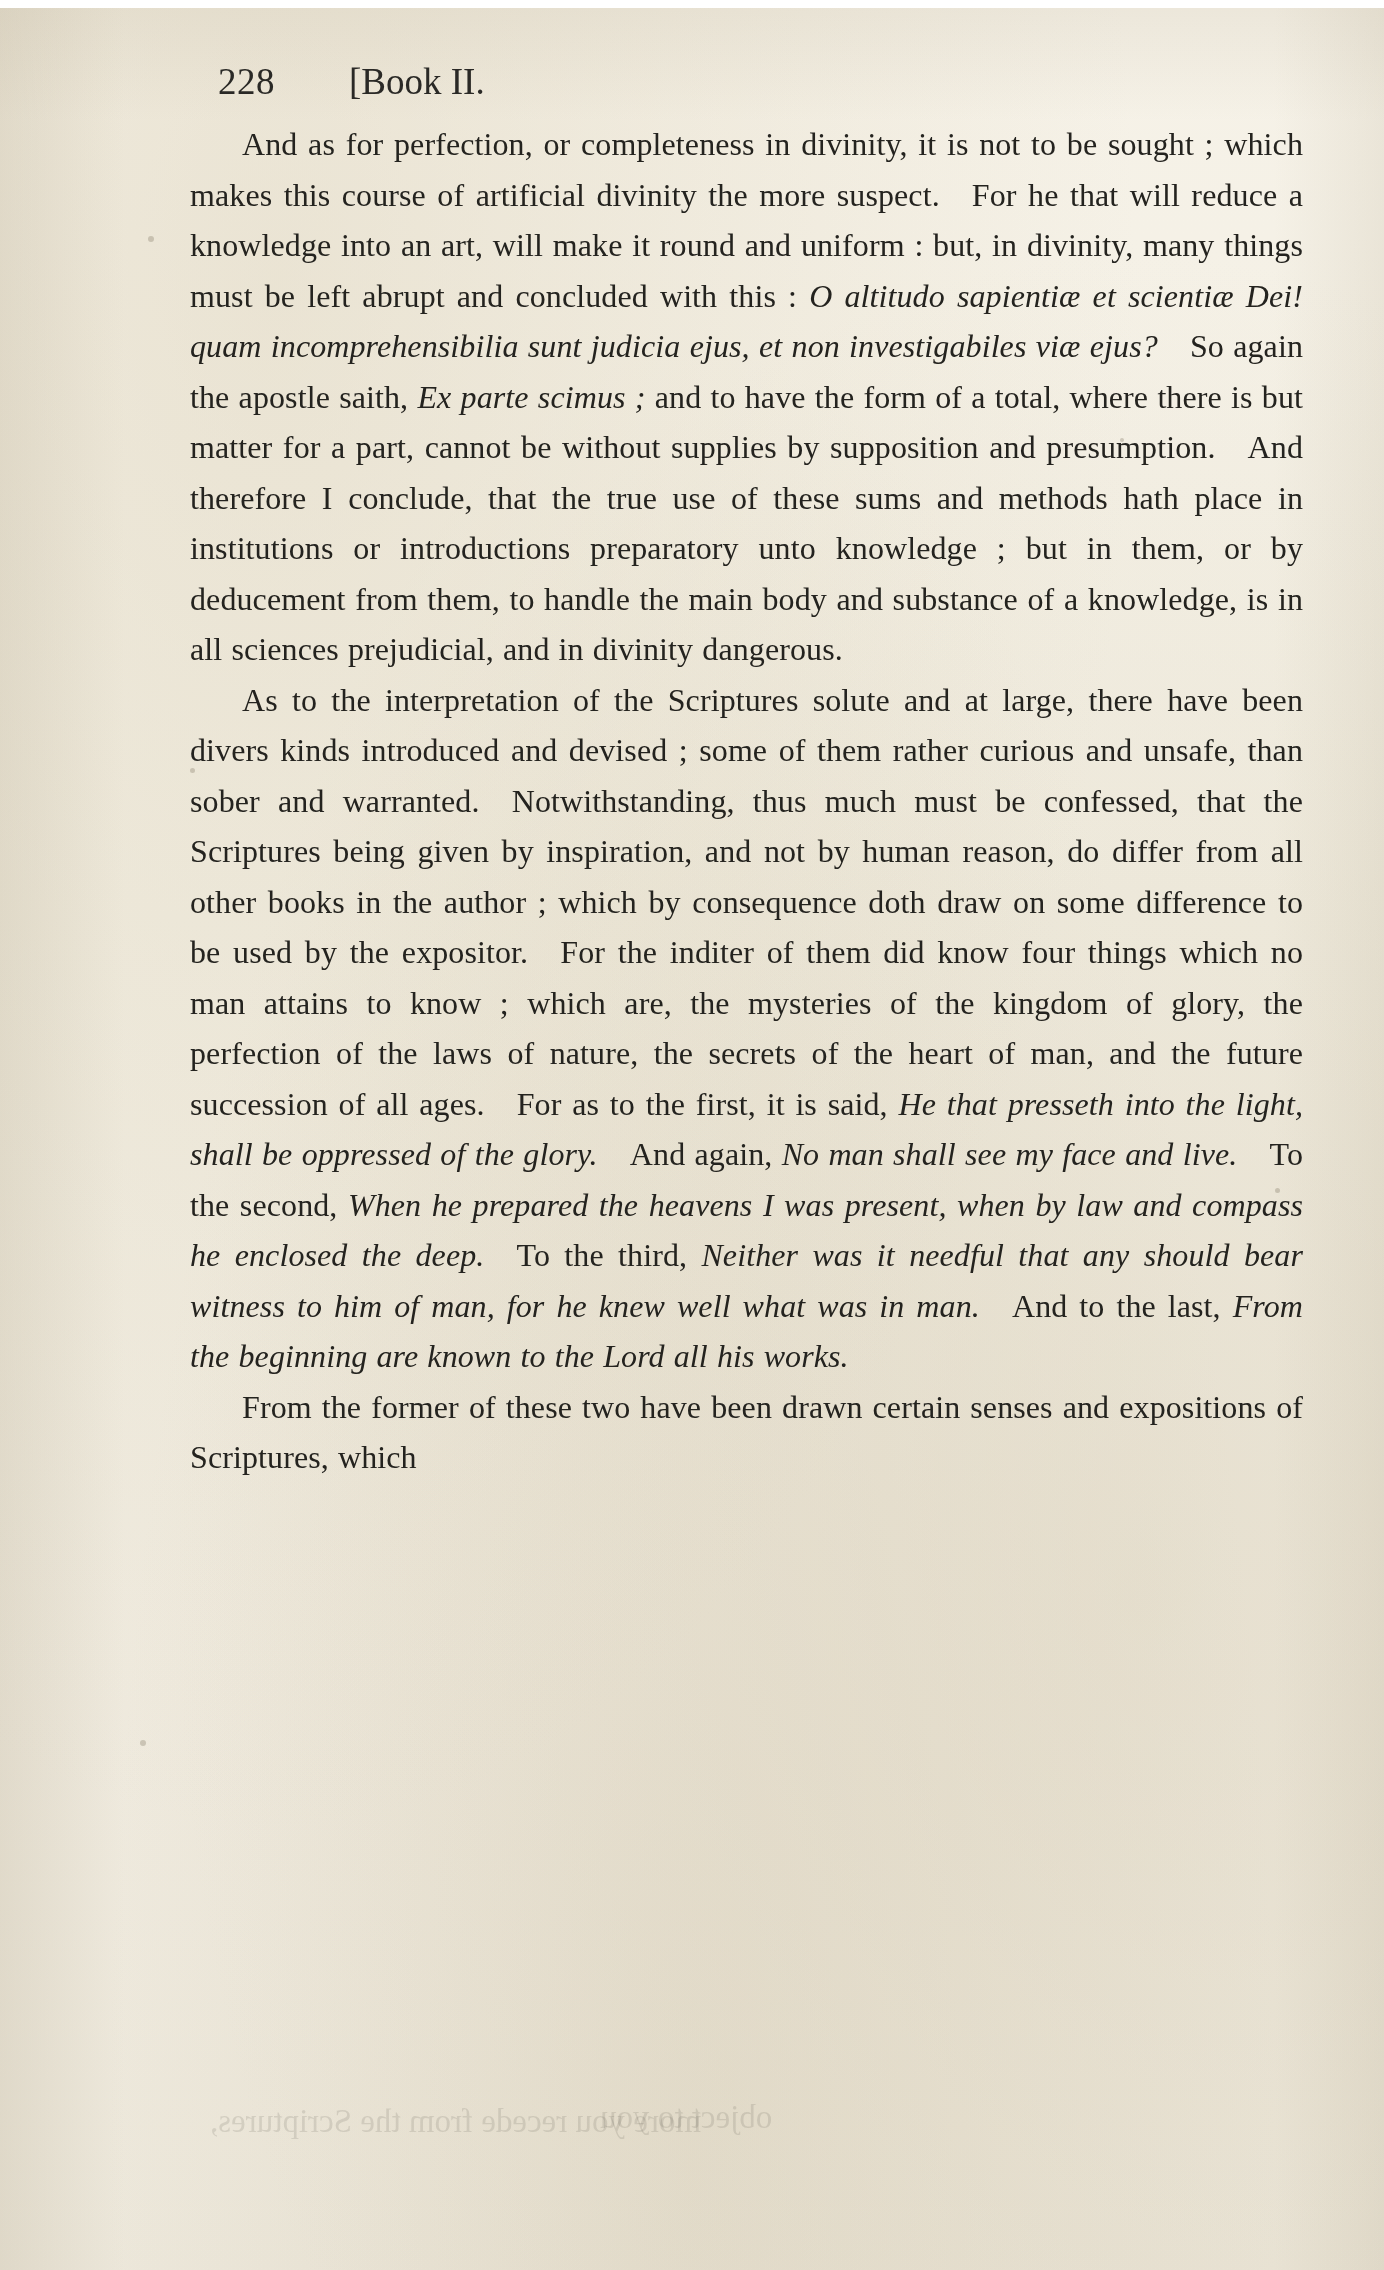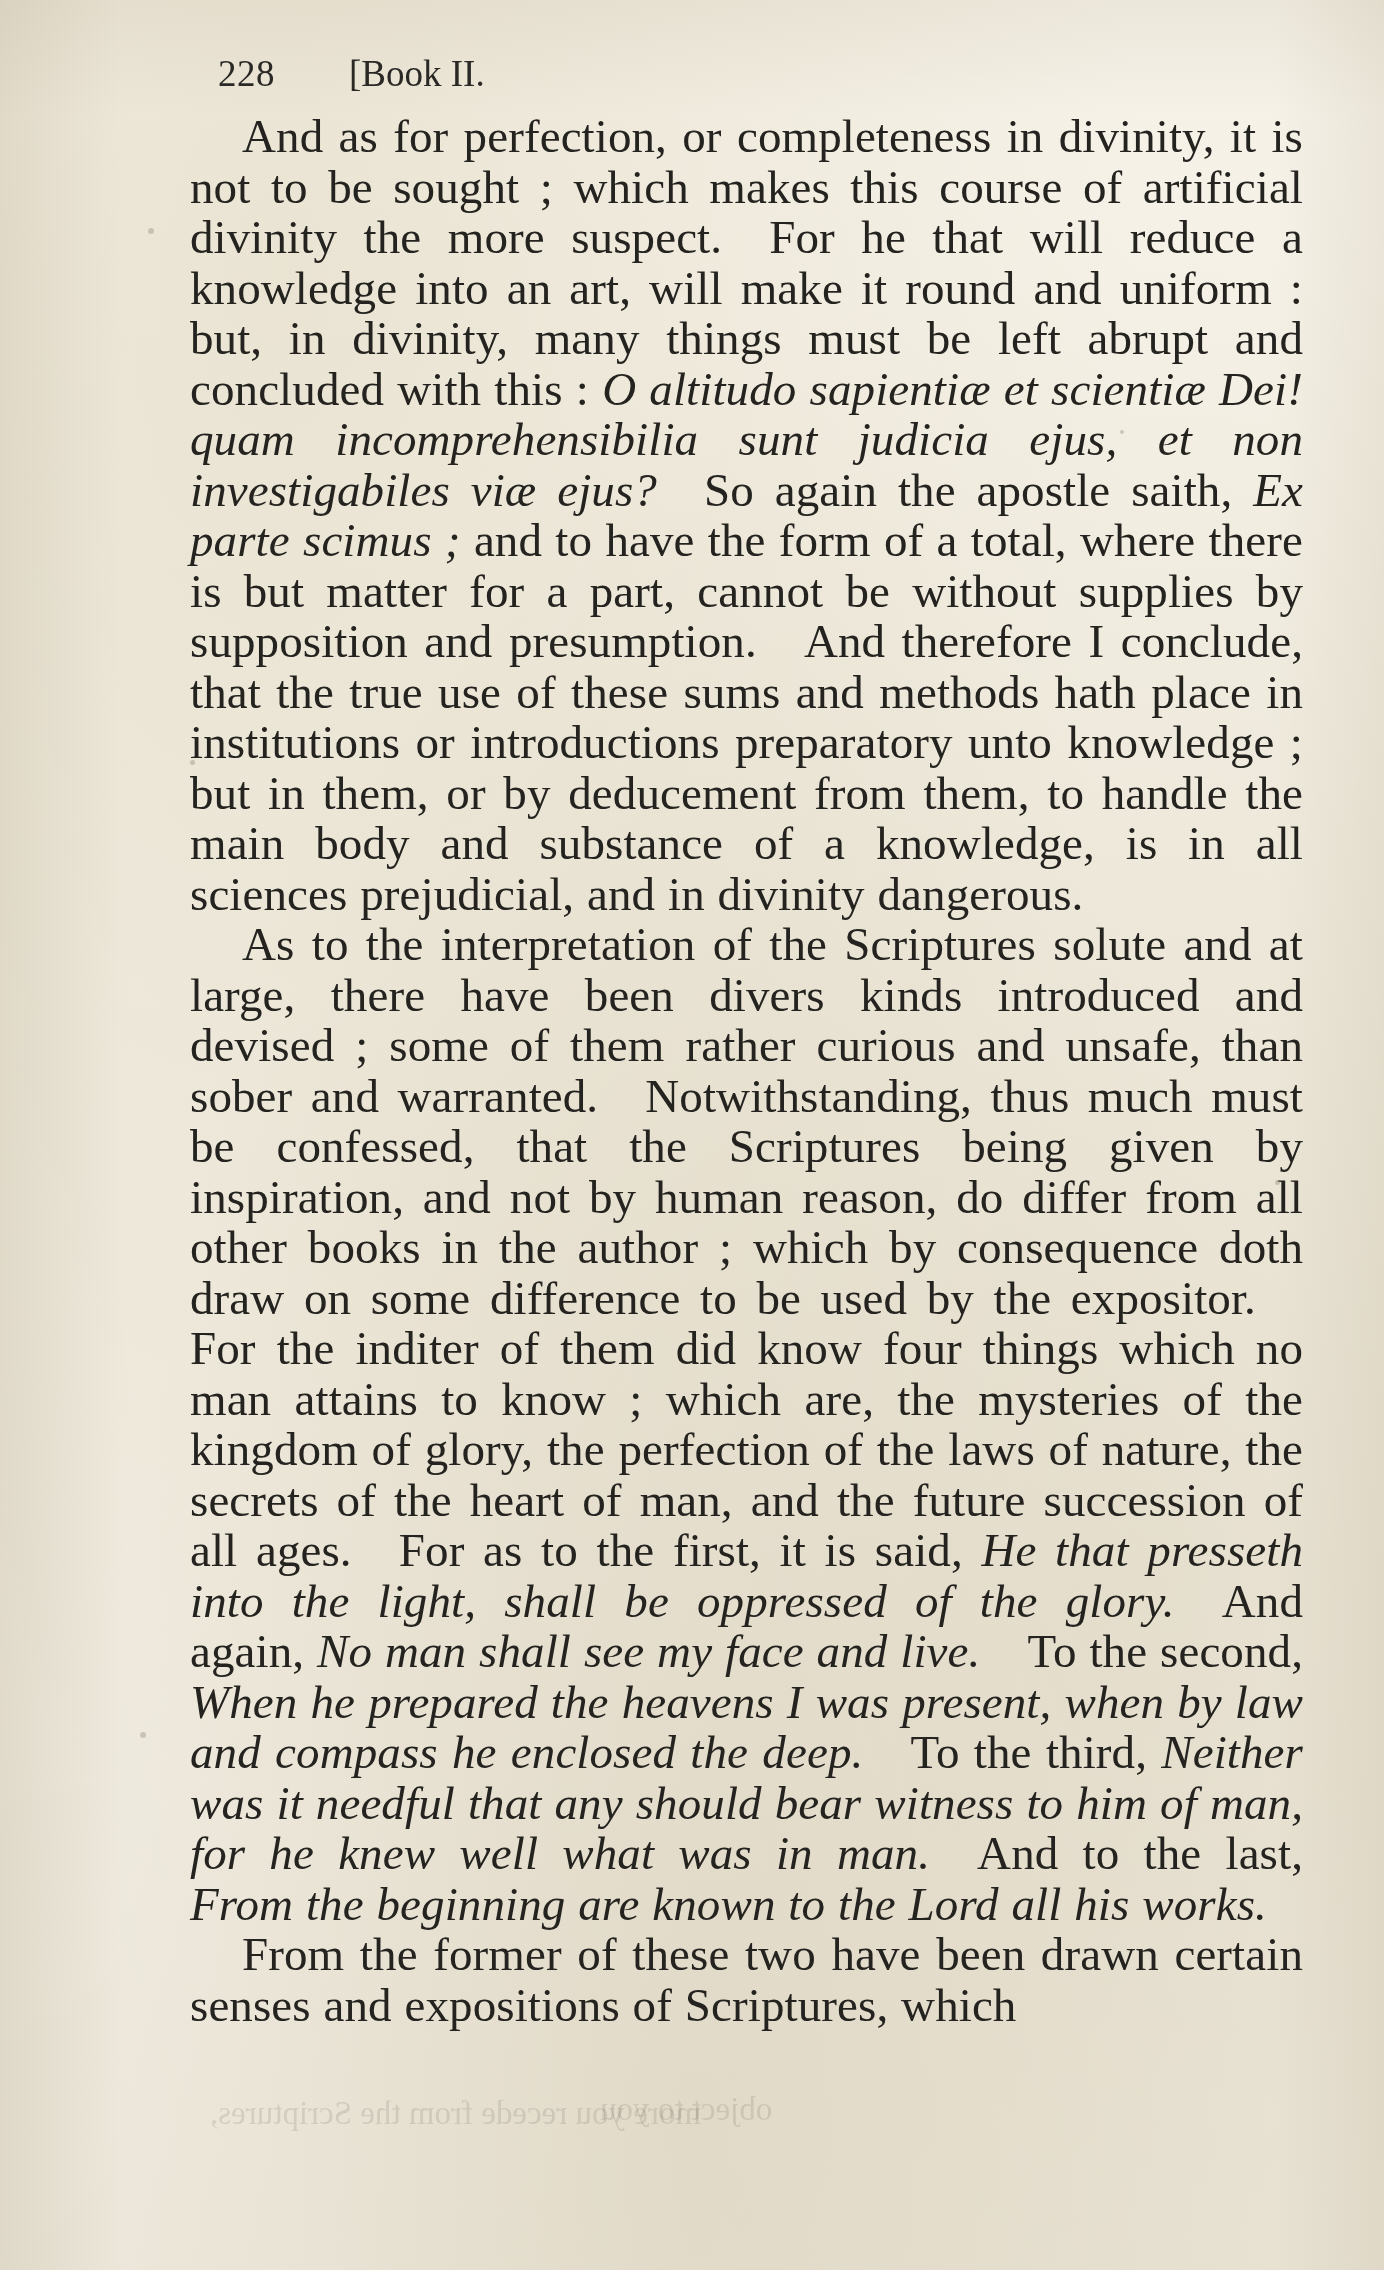--- a/index.html
+++ b/index.html
@@ -33,20 +33,21 @@
     pointer-events: none;
     background:
       linear-gradient(90deg, rgba(175,163,136,0.22) 0%, rgba(175,163,136,0.0) 9%),
       linear-gradient(270deg, rgba(175,163,136,0.16) 0%, rgba(175,163,136,0.0) 8%),
       linear-gradient(180deg, rgba(175,163,136,0.14) 0%, rgba(175,163,136,0.0) 5%);
   }
   .content {
     position: relative;
     z-index: 2;
     padding: 52px 81px 0 190px;
+    margin-top: 8px;
   }
   .header {
     display: flex;
     align-items: baseline;
     justify-content: flex-start;
     margin: 0 0 16px 0;
     padding-left: 28px;
   }
   .folio {
     font-size: 37px;
@@ -62,21 +63,21 @@
     white-space: nowrap;
   }
   .book-ref {
     font-size: 37px;
     color: #2a2926;
     margin-left: 40px;
     white-space: nowrap;
   }
   p.para {
     margin: 0;
-    font-size: 47px;
+    font-size: 32px;
     line-height: 50.5px;
     color: #24231f;
     text-align: justify;
     text-indent: 52px;
     letter-spacing: 0.1px;
     word-spacing: 1px;
   }
   p.para + p.para { margin-top: 0; }
   em, .ital { font-style: italic; }
   .smear {

